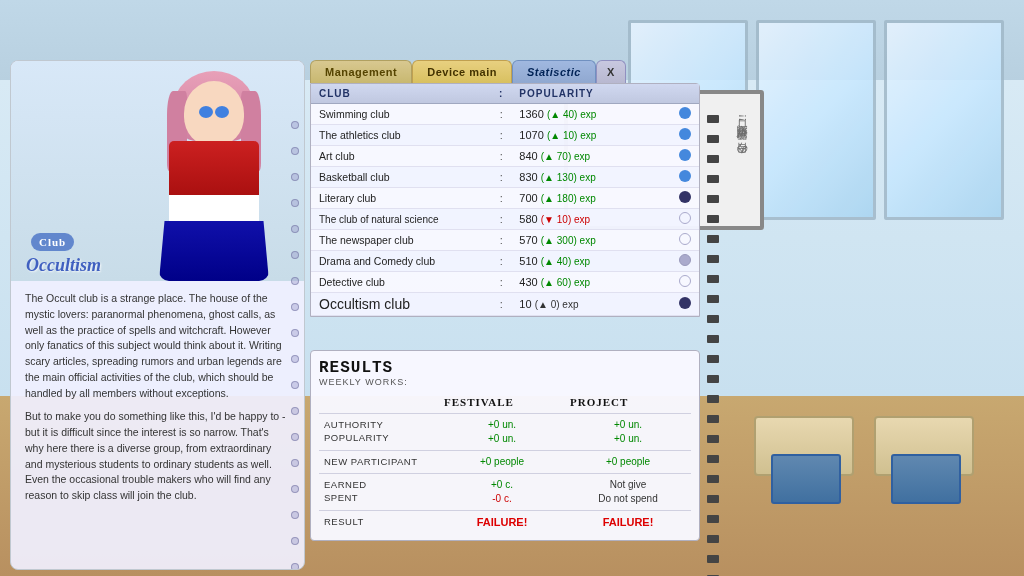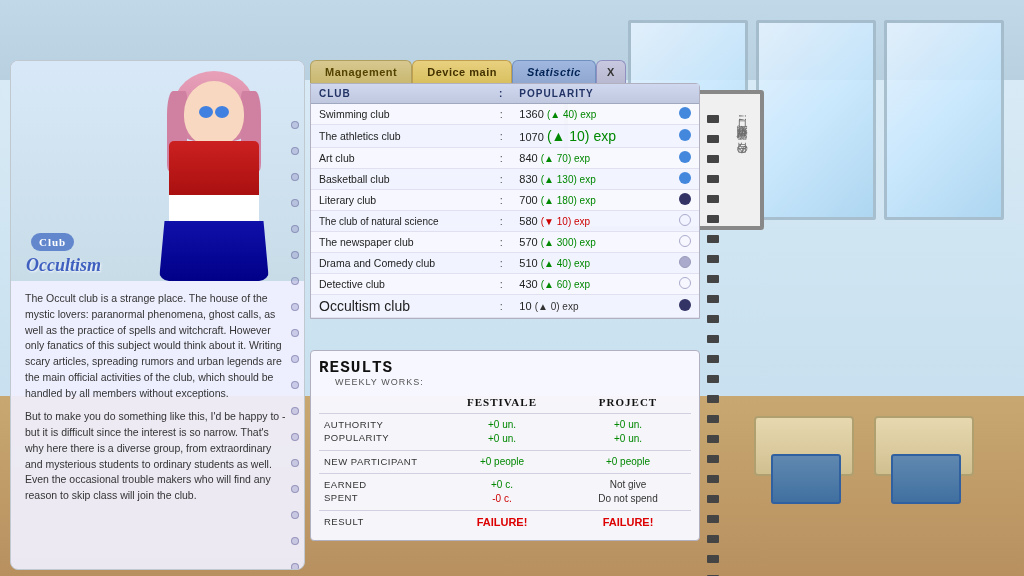--- a/index.html
+++ b/index.html
@@ -411,35 +411,33 @@
       text-transform: uppercase;
       letter-spacing: 1px;
     }
     .results-subtitle {
       font-size: 9px;
       color: #555;
       font-family: Arial, sans-serif;
       letter-spacing: 1px;
       text-transform: uppercase;
       margin-bottom: 6px;
-      margin-left: 16px;
     }
 
     .results-grid {
       display: grid;
       grid-template-columns: 120px 1fr 1fr;
       gap: 0;
       font-size: 10px;
       font-family: Arial, sans-serif;
     }
 
     .rg-header {
       font-size: 11px;
       font-weight: bold;
-      text-align: center;
       padding: 3px 5px;
       font-family: 'Times New Roman', serif;
       text-transform: uppercase;
       letter-spacing: 1px;
       color: #111;
     }
 
     .rg-label {
       font-size: 9.5px;
       color: #333;
@@ -584,21 +582,21 @@
     </td>
     <td style="text-align:center;">
       <span class="row-indicator ind-blue"></span>
     </td>
   </tr>
           <tr>
     <td style="font-size:10.5px;">The athletics club</td>
     <td style="text-align:center; color:#555;">:</td>
     <td>
       <span class="popularity-val">1070</span>
-      <span style="color:#008800; font-size:14px;"> (▲ 10) exp</span>
+      <span style="color:#008800; font-size:10px;"> (▲ 10) exp</span>
     </td>
     <td style="text-align:center;">
       <span class="row-indicator ind-blue"></span>
     </td>
   </tr>
           <tr>
     <td style="font-size:10.5px;">Art club</td>
     <td style="text-align:center; color:#555;">:</td>
     <td>
       <span class="popularity-val">840</span>

